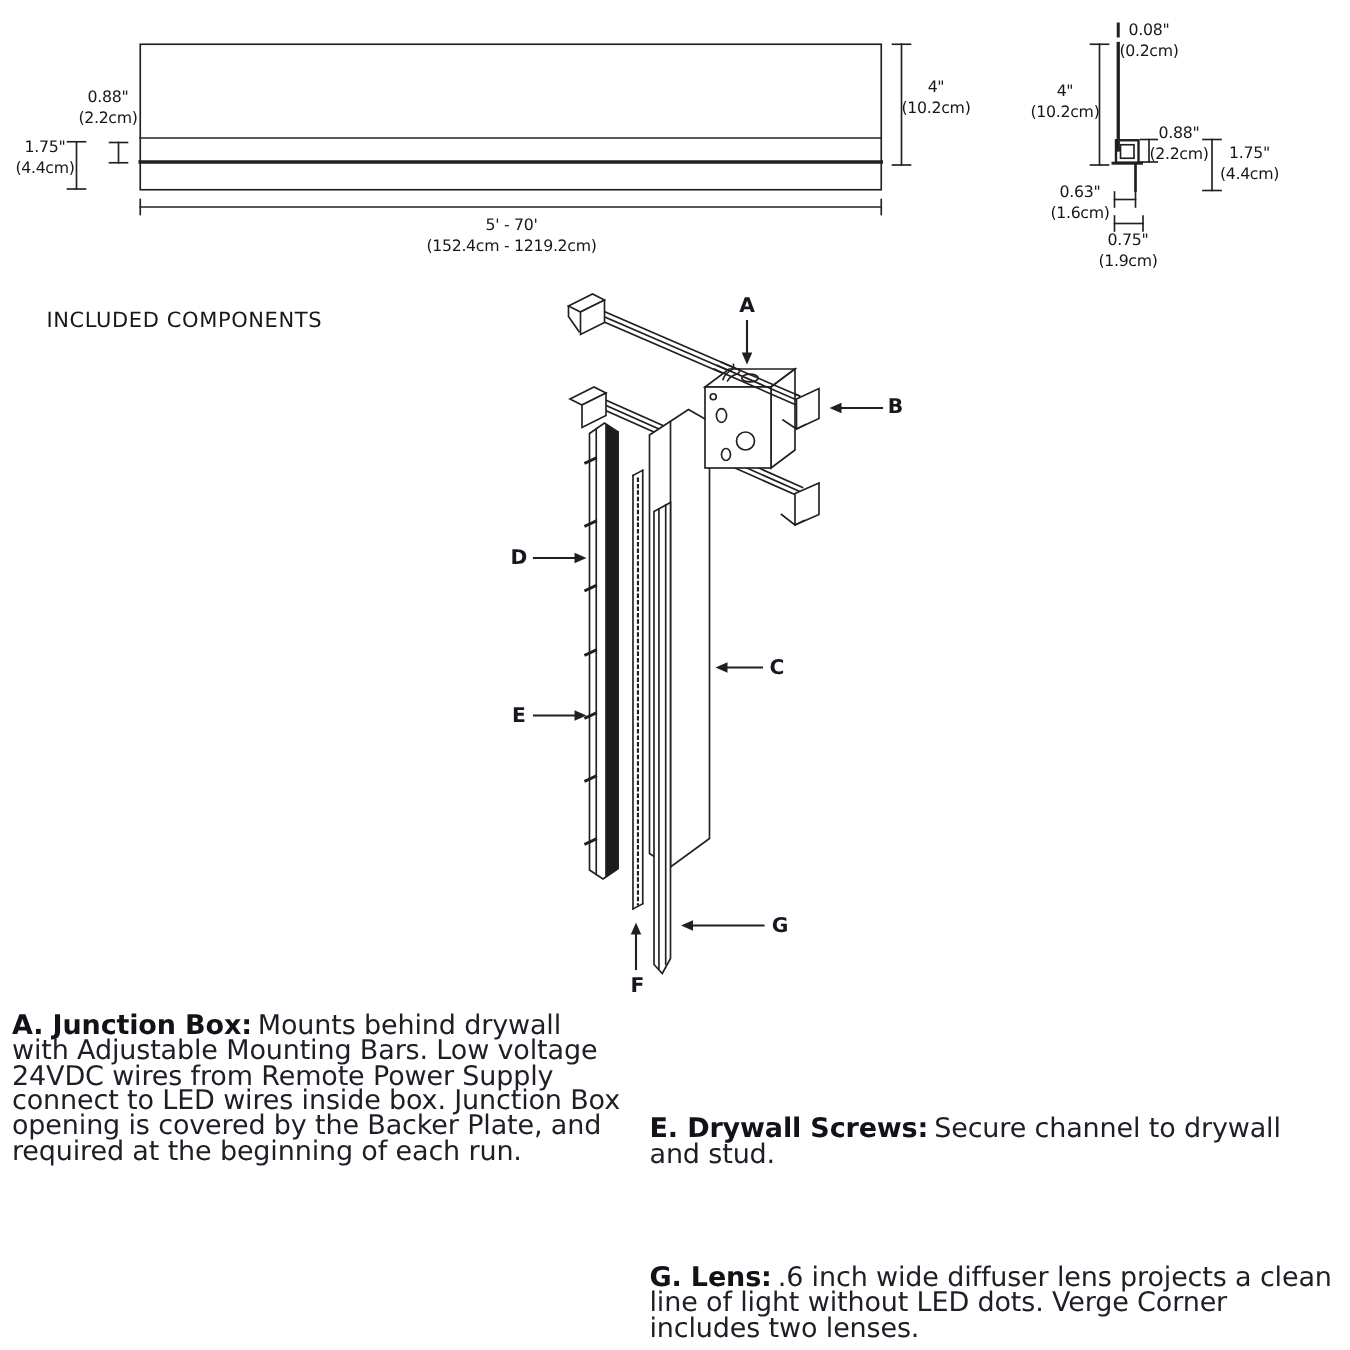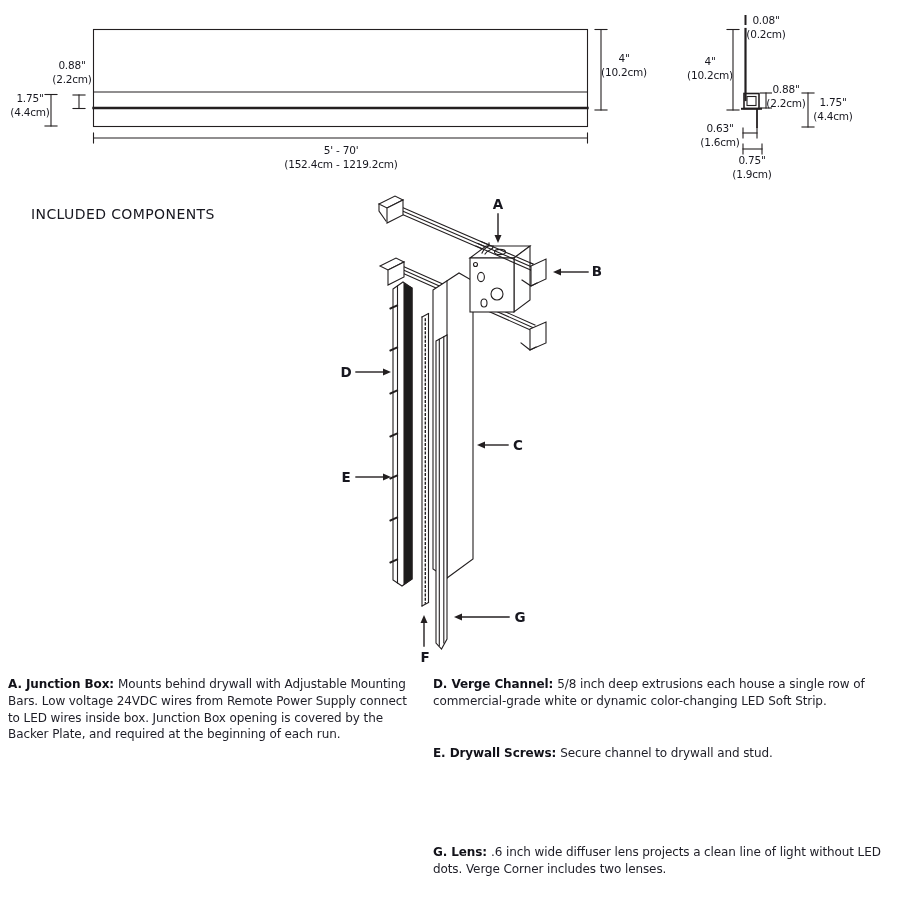--- a/index.html
+++ b/index.html
@@ -12,21 +12,21 @@
     position:absolute;transform:translateX(-50%);text-align:center;
     font-size:10.5px;line-height:13.5px;letter-spacing:-0.2px;white-space:nowrap;color:#17171f;
   }
   .heading{
     position:absolute;font-size:14px;letter-spacing:0.4px;color:#17171f;margin-left:22px;
   }
   .letter{
     position:absolute;transform:translateX(-50%);font-weight:bold;font-size:13.5px;color:#17171f;
   }
   .desc{
-    position:absolute;margin:0;font-size:12px;line-height:16.8px;color:#1e1e27;letter-spacing:-0.1px;
+    position:absolute;margin:0;font-size:18px;line-height:16.8px;color:#1e1e27;letter-spacing:-0.1px;
   }
   .desc b{padding-right:4px;color:#121219;}
 </style>
 </head>
 <body>
 
 <div class="page">
 
   <svg class="art" width="900" height="900" viewBox="0 0 900 900">
     <g stroke="#231f20" fill="none" stroke-width="1.1" stroke-linecap="square">
@@ -244,17 +244,16 @@
   <div class="letter" style="left:498px;top:196px">A</div>
   <div class="letter" style="left:597px;top:263px">B</div>
   <div class="letter" style="left:518px;top:437px">C</div>
   <div class="letter" style="left:346px;top:364px">D</div>
   <div class="letter" style="left:346px;top:469px">E</div>
   <div class="letter" style="left:425px;top:649px">F</div>
   <div class="letter" style="left:520px;top:609px">G</div>
 
   <p class="desc" style="left:8px;top:676px;width:408px"><b>A. Junction Box:</b><span>Mounts behind drywall with Adjustable Mounting Bars. Low voltage 24VDC wires from Remote Power Supply connect to LED wires inside box. Junction Box opening is covered by the Backer Plate, and required at the beginning of each run.</span></p>
 
-  <p class="desc" style="left:433px;top:676px;width:458px"><b>D. Verge Channel:</b><span>5/8 inch deep extrusions each house a single row of commercial-grade white or dynamic color-changing LED Soft Strip.</span></p>
   <p class="desc" style="left:433px;top:745px;width:458px"><b>E. Drywall Screws:</b><span>Secure channel to drywall and stud.</span></p>
   <p class="desc" style="left:433px;top:844px;width:458px"><b>G. Lens:</b><span>.6 inch wide diffuser lens projects a clean line of light without LED dots. Verge Corner includes two lenses.</span></p>
 
 </div>
 
 </body></html>

